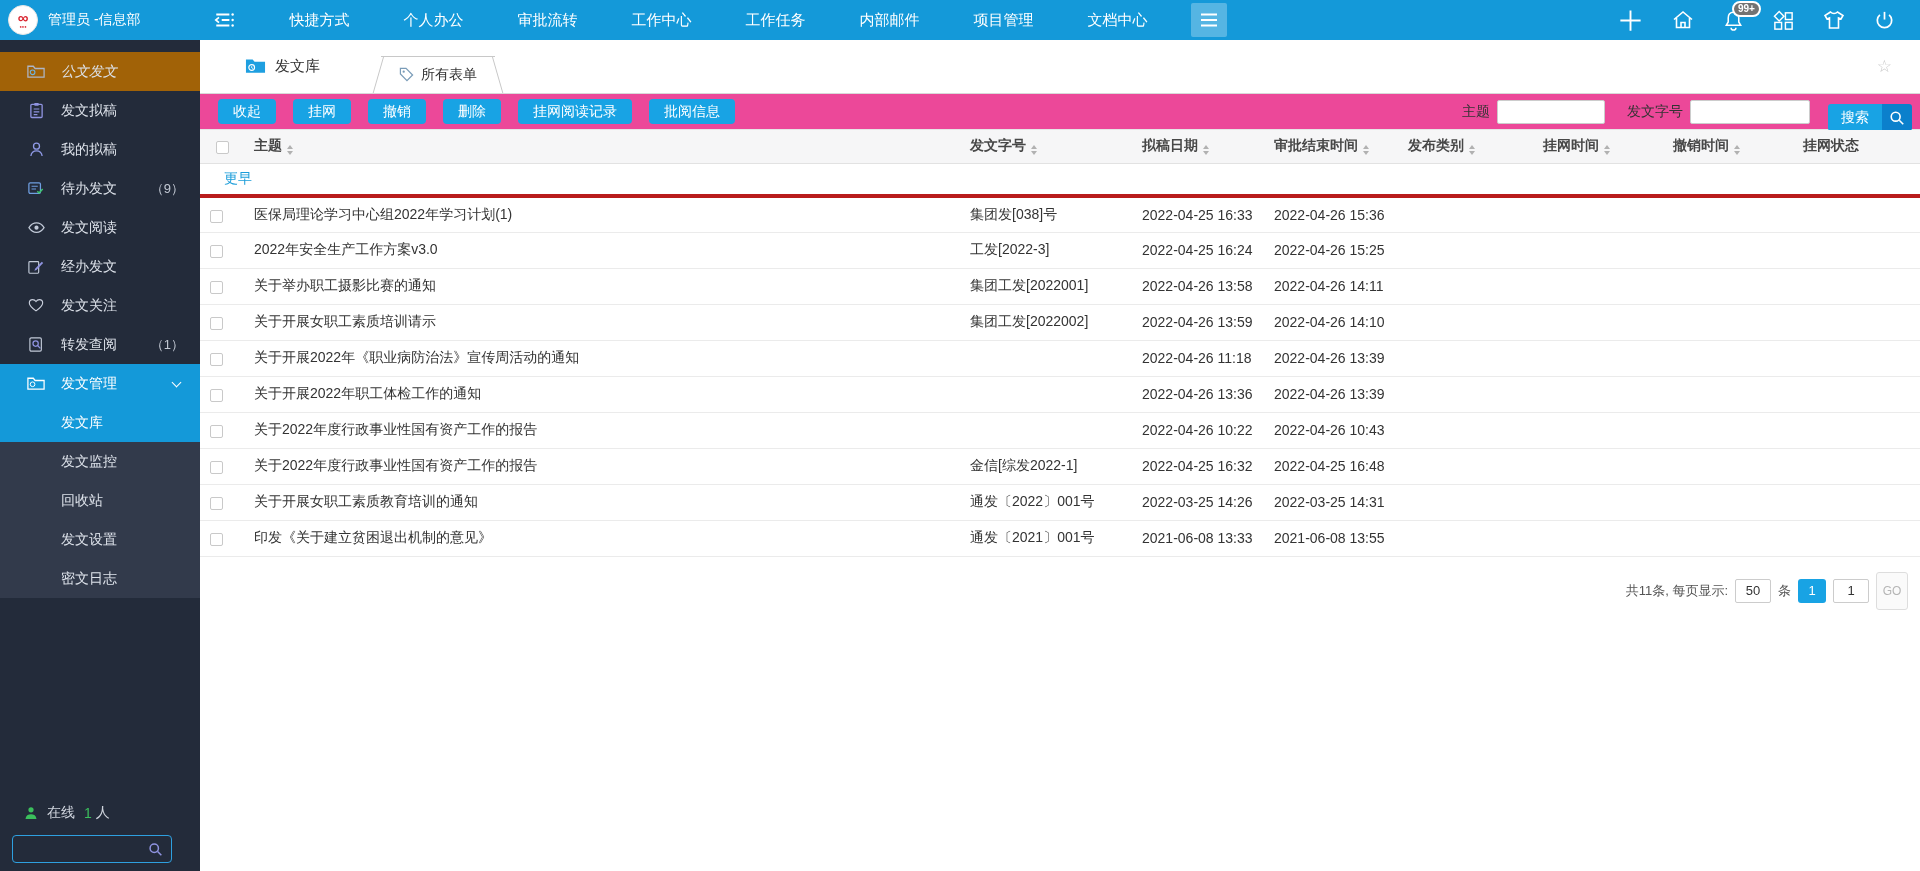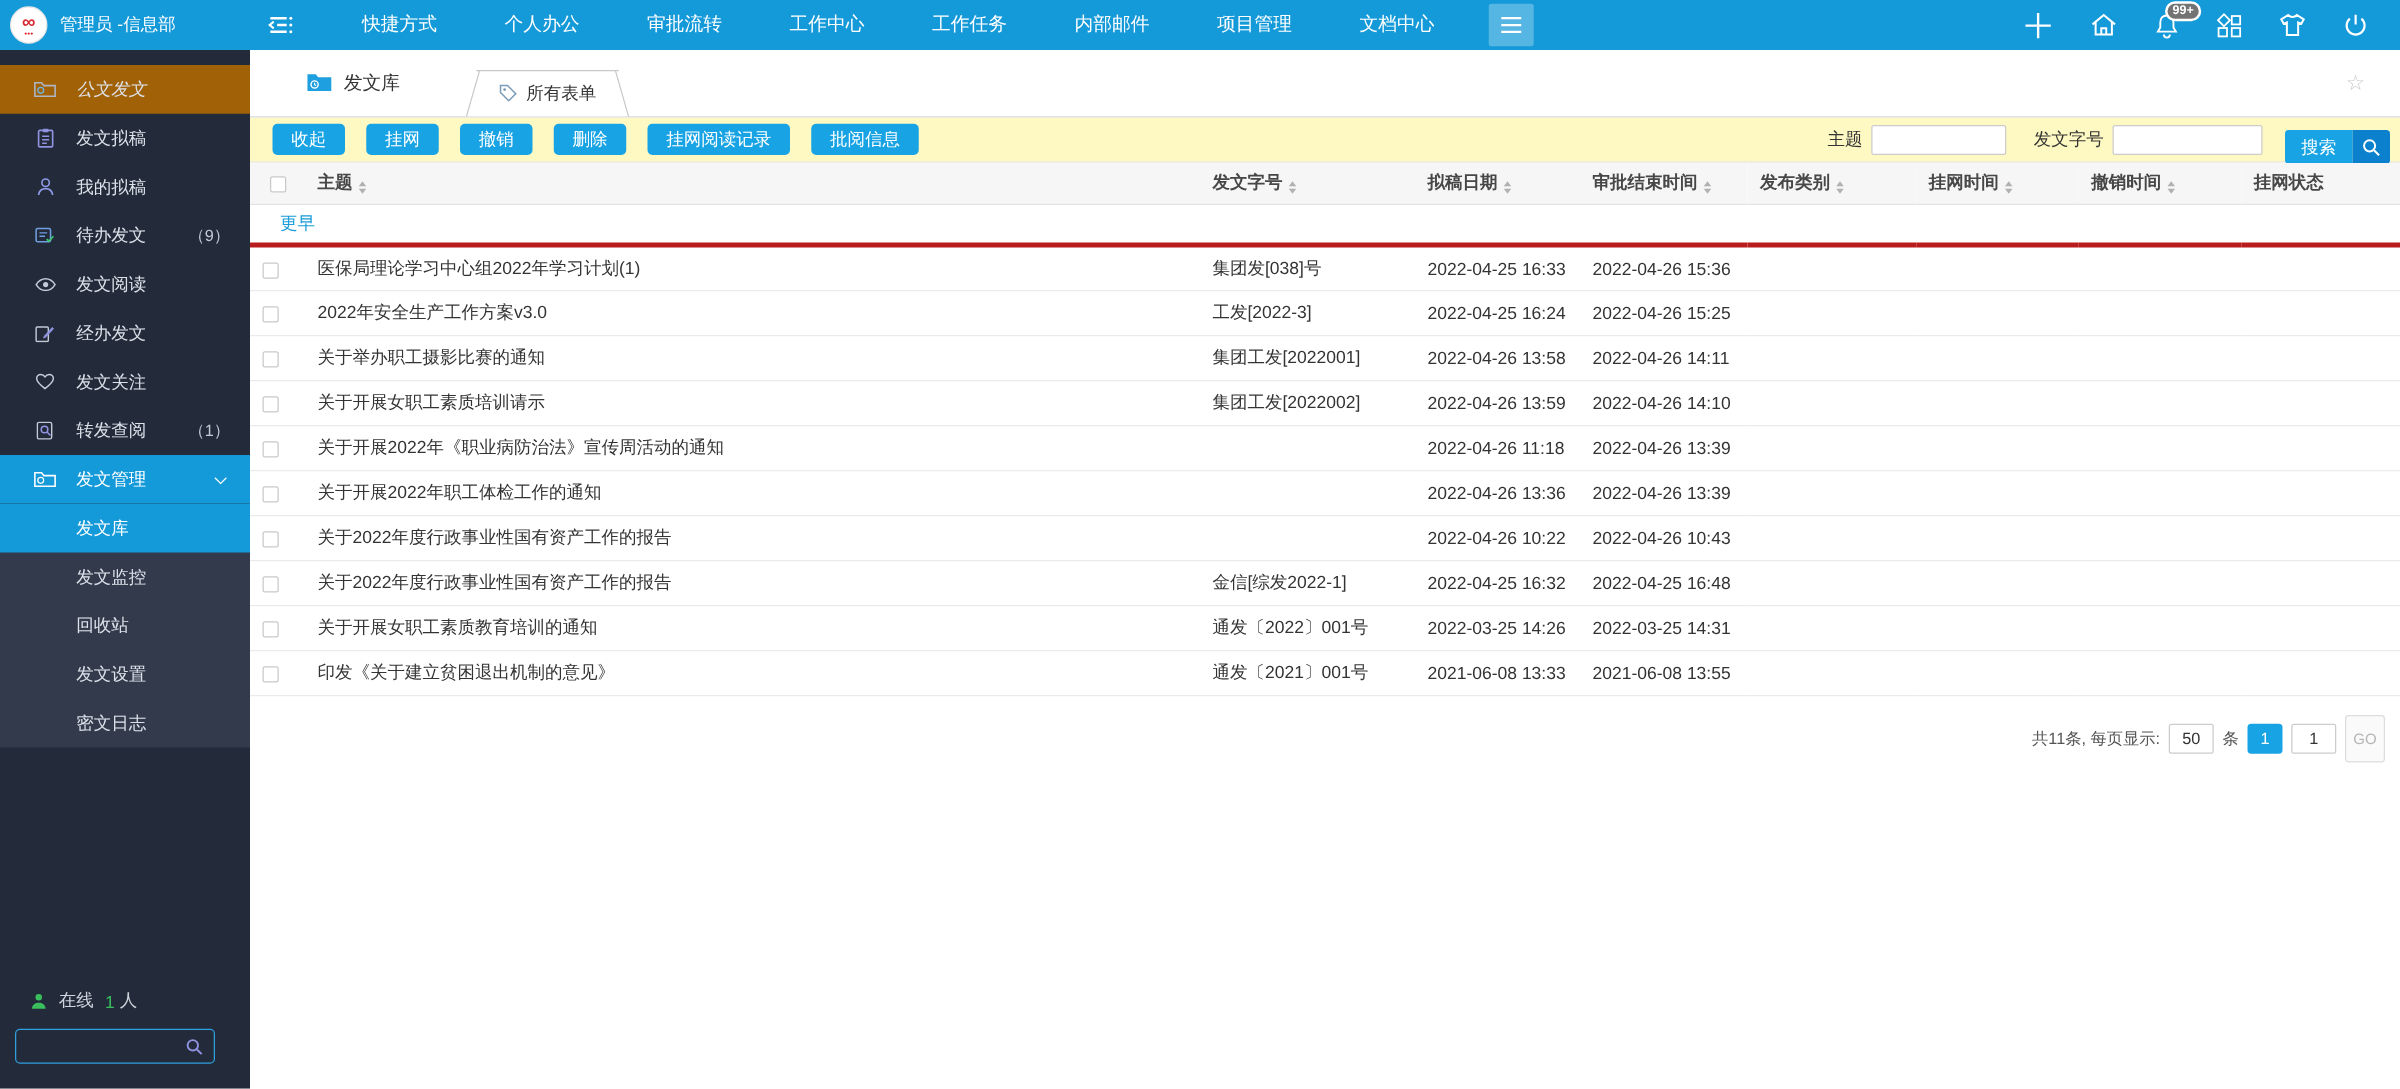--- a/index.html
+++ b/index.html
@@ -28,38 +28,38 @@
   .side-item{height:39px;display:flex;align-items:center;padding-left:26px;font-size:14px;cursor:pointer;}
   .side-item .ic{width:20px;display:flex;justify-content:center;margin-right:15px;}
   .side-item .lbl{flex:1;}
   .side-item .count{margin-right:16px;color:#c3c9d4;font-size:13px;}
   .side-item.section{background:#a16207;margin-top:12px;font-style:italic;}
   .side-item.active{background:#1499d9;color:#fff;}
   .chev{width:7px;height:7px;border-right:1.5px solid #fff;border-bottom:1.5px solid #fff;transform:rotate(45deg);margin-right:20px;margin-top:-3px;}
   .submenu{background:#323a4b;}
   .sub-item{height:39px;line-height:39px;padding-left:61px;font-size:14px;cursor:pointer;color:#dde2ea;}
   .sub-item.active{background:#1499d9;color:#fff;}
-  .side-bottom{position:absolute;left:0;right:16px;bottom:0;padding:0 12px 20px 12px;}
+  .side-bottom{position:absolute;left:0;right:16px;bottom:0;padding:0 12px 8px 12px;}
   .online{display:flex;align-items:center;gap:9px;font-size:14px;color:#cfd4dd;margin:0 0 13px 12px;}
   .online b{color:#3bbf5c;font-weight:normal;}
   .side-search{height:28px;border:1px solid #2ea0e0;border-radius:4px;display:flex;align-items:center;background:transparent;padding:0 8px;}
   .side-search input{flex:1;background:transparent;border:none;outline:none;color:#dde2ea;font-size:13px;min-width:0;}
 
   
   .content{flex:1;display:flex;flex-direction:column;background:#fff;min-width:0;}
   .tabbar{height:54px;background:#fff;border-bottom:1px solid #d9d9d9;display:flex;align-items:center;position:relative;flex:0 0 54px;}
   .page-title{display:flex;align-items:center;gap:9px;margin-left:45px;font-size:15px;color:#333;}
   .tab{position:relative;margin-left:55px;height:37px;align-self:flex-end;display:flex;align-items:center;gap:7px;padding:0 24px;font-size:14px;color:#333;cursor:pointer;background:#fff;}
   .tab .edge{position:absolute;top:0;bottom:0;width:1px;background:#c8c8c8;}
   .tab .edge.l{left:3px;transform:skewX(-16deg);}
   .tab .edge.r{right:3px;transform:skewX(16deg);}
   .tab .topline{position:absolute;top:0;left:6px;right:6px;height:1px;background:#c8c8c8;}
   .fav{margin-left:auto;margin-right:28px;color:#c9c9c9;font-size:17px;cursor:pointer;}
 
-  .toolbar{height:36px;background:#fef9c3;border-bottom:1px solid #e6e6e6;display:flex;align-items:center;padding-left:18px;flex:0 0 36px;}
+  .toolbar{height:36px;background:#ec4899;border-bottom:1px solid #e6e6e6;display:flex;align-items:center;padding-left:18px;flex:0 0 36px;}
   .tb-btn{height:25px;padding:0 15px;background:#18a3e4;border:none;border-radius:4px;color:#fff;font-size:14px;margin-right:17px;cursor:pointer;font-family:inherit;}
   .filters{margin-left:auto;display:flex;align-items:center;margin-right:8px;}
   .filters label{font-size:14px;color:#333;margin-right:7px;}
   .f-input{height:24px;border:1px solid #ccc;border-radius:2px;background:#fff;outline:none;padding:0 6px;font-size:13px;font-family:inherit;}
   .f-subject{width:108px;margin-right:22px;}
   .f-docno{width:120px;margin-right:18px;}
   .search-btn{display:flex;align-items:stretch;height:27px;cursor:pointer;margin-top:12px;}
   .search-btn .txt{background:#18a3e4;color:#fff;font-size:14px;display:flex;align-items:center;padding:0 13px;border-radius:3px 0 0 3px;}
   .search-btn .mag{width:30px;background:#0b80cc;border-radius:0 3px 3px 0;display:flex;align-items:center;justify-content:center;}
 

